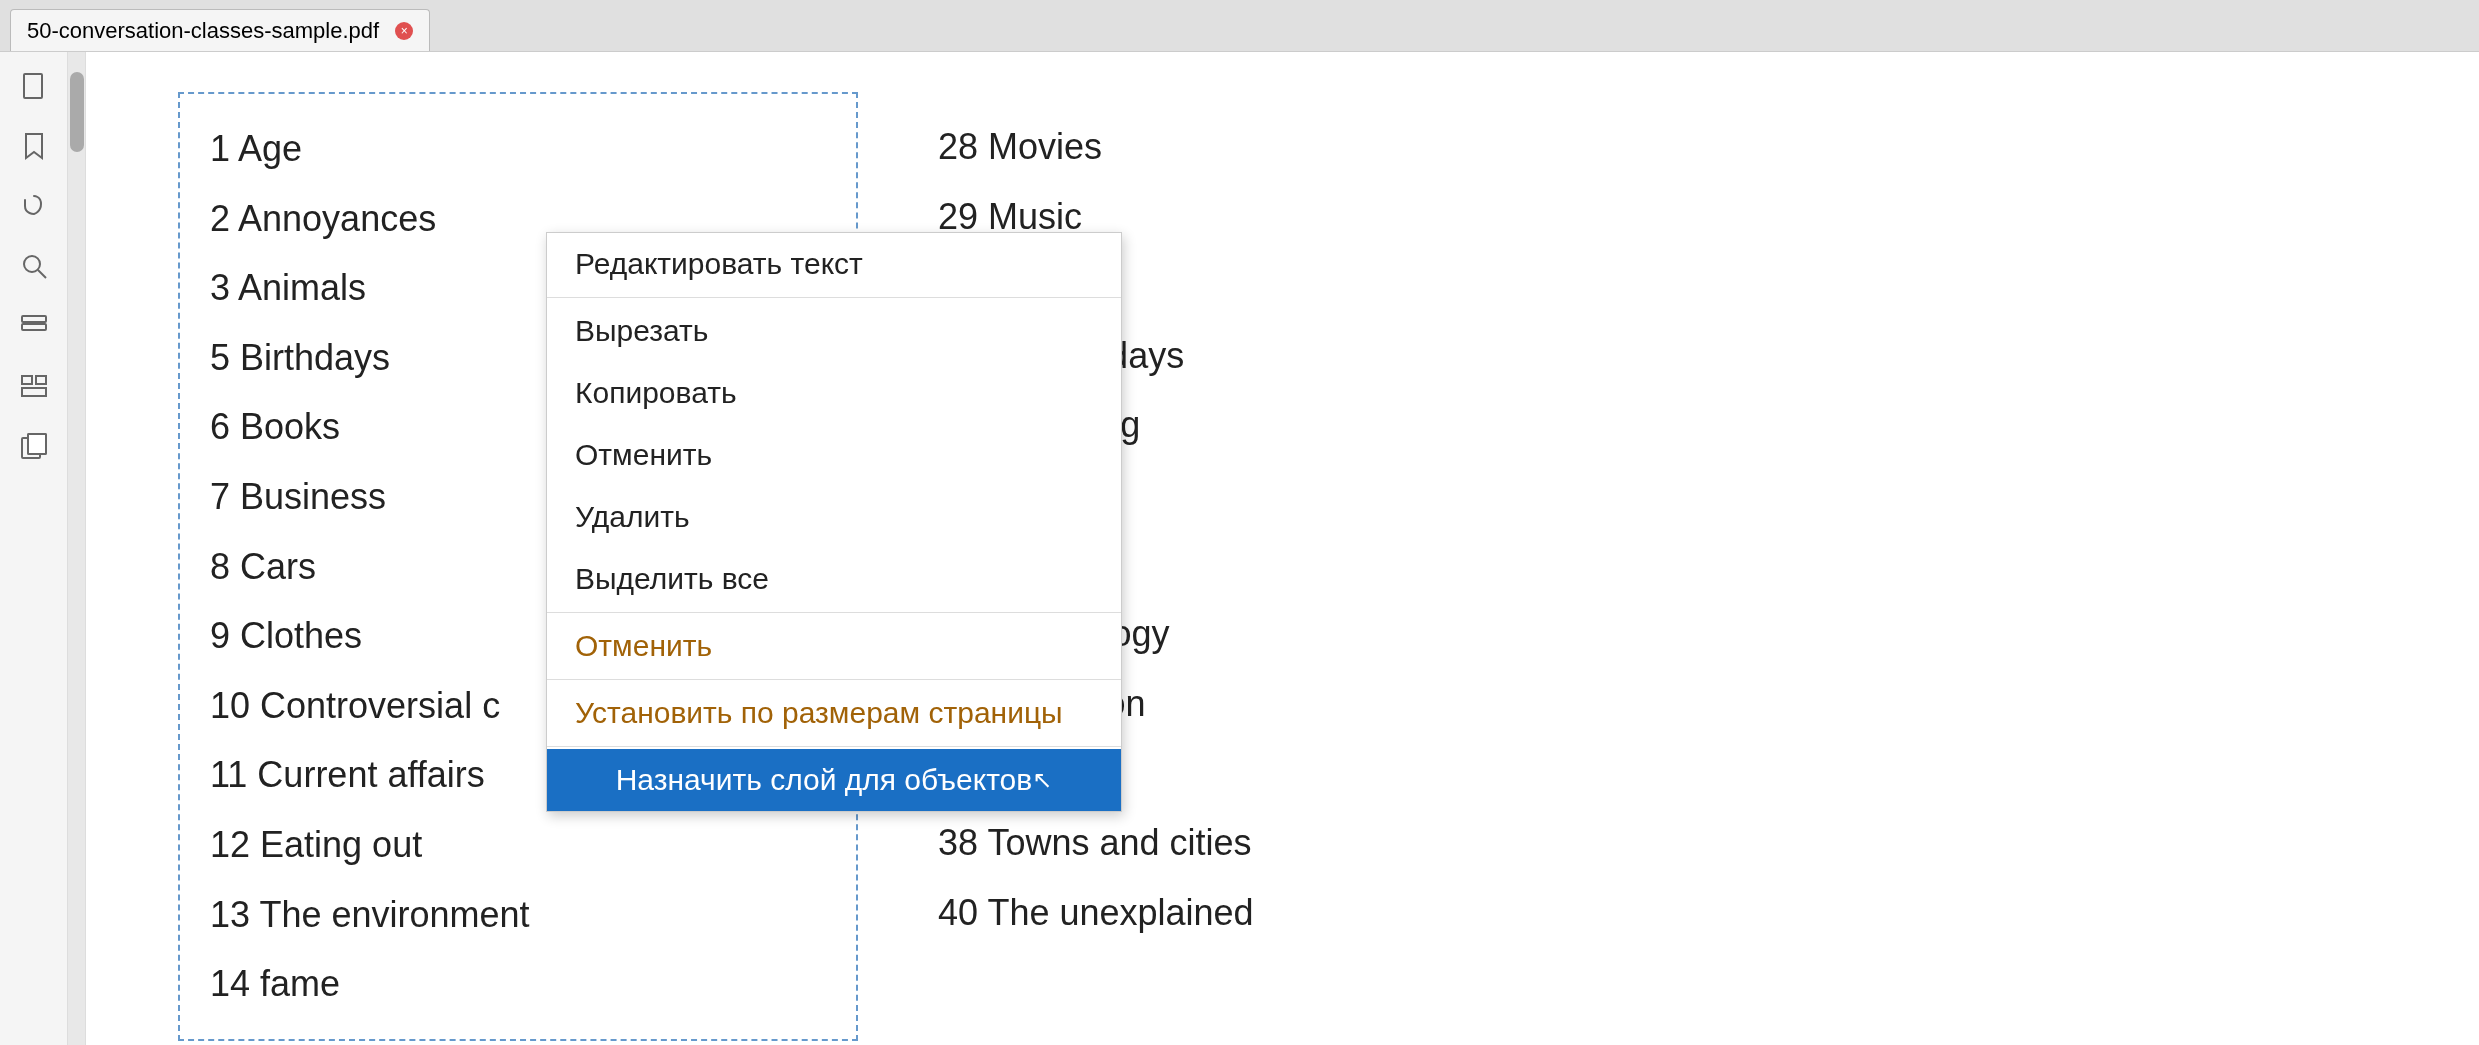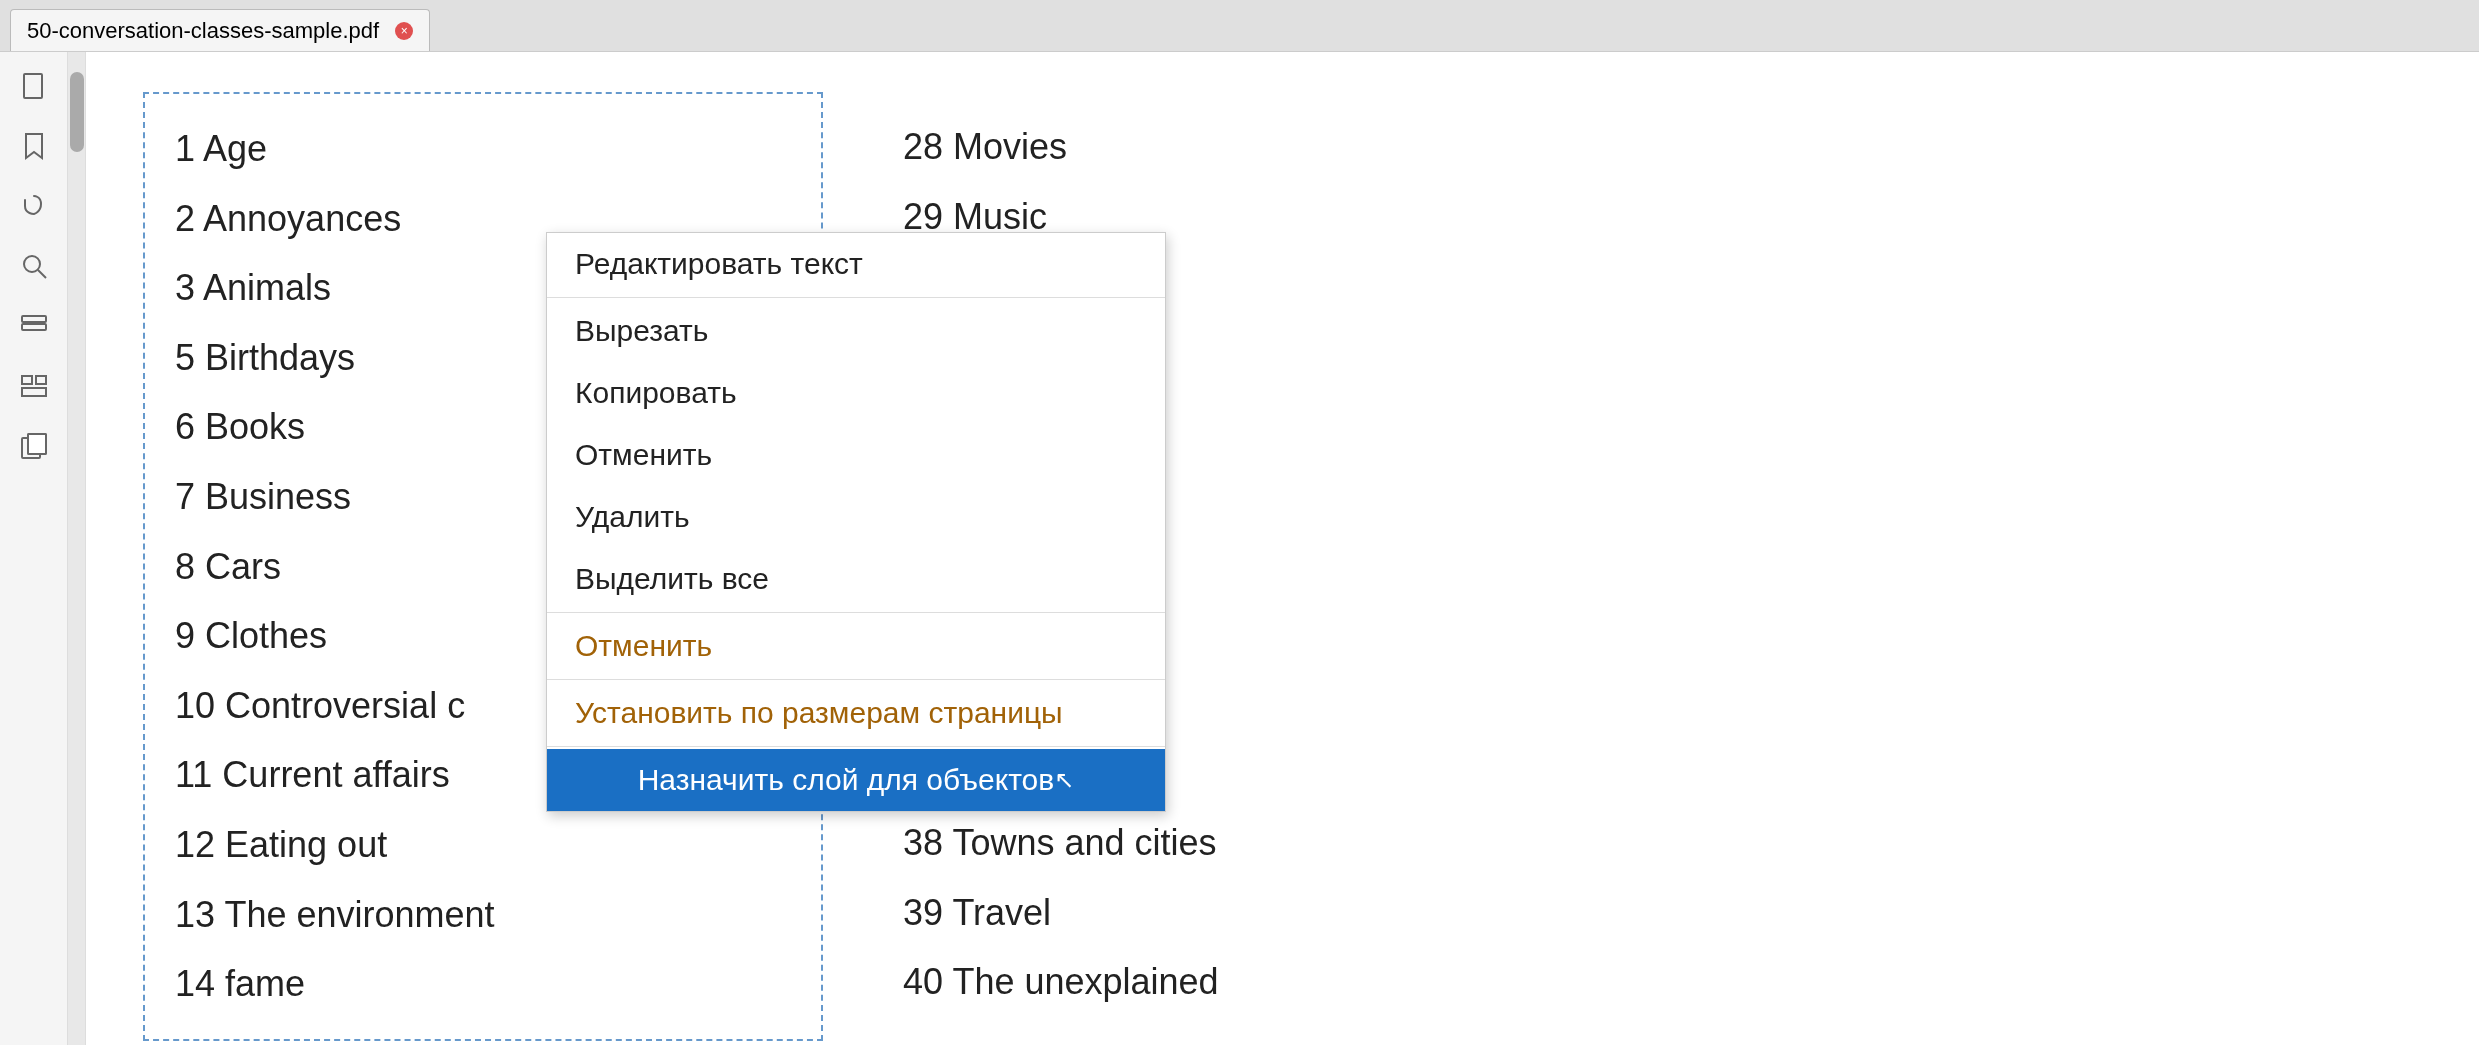--- a/index.html
+++ b/index.html
@@ -89,21 +89,21 @@
       height: 80px;
       background: #aaa;
       border-radius: 7px;
     }
 
     
     .content-area {
       flex: 1;
       background: white;
       position: relative;
-      padding: 40px 57px;
+      padding: 40px 92px;
       overflow: hidden;
     }
 
     
     .pdf-content {
       display: flex;
       gap: 0;
       position: relative;
     }
 
@@ -124,21 +124,21 @@
       line-height: 1.6;
       color: #222;
       padding: 6px 0;
     }
 
     
     .context-menu {
       position: absolute;
       top: 180px;
       left: 460px;
-      width: 620px;
+      width: 576px;
       background: white;
       border: 1px solid #ccc;
       box-shadow: 2px 4px 12px rgba(0,0,0,0.2);
       z-index: 100;
       font-size: 30px;
     }
     .menu-item {
       padding: 14px 28px;
       cursor: pointer;
       color: #222;
@@ -247,21 +247,20 @@
         <div class="list-item">29 Music</div>
         <div class="list-item">30 Politics</div>
         <div class="list-item">31 School days</div>
         <div class="list-item">32 Shopping</div>
         <div class="list-item">33 Sleep</div>
         <div class="list-item">34 Sport</div>
         <div class="list-item">35 Technology</div>
         <div class="list-item">36 Television</div>
         <div class="list-item">37 Time</div>
         <div class="list-item">38 Towns and cities</div>
-        <div class="list-item">39 Travel</div>
         <div class="list-item">40 The unexplained</div>
       </div>
 
     </div>
 
     <div class="context-menu">
       <div class="menu-item">Редактировать текст</div>
       <div class="menu-divider"></div>
       <div class="menu-item">Вырезать</div>
       <div class="menu-item">Копировать</div>

